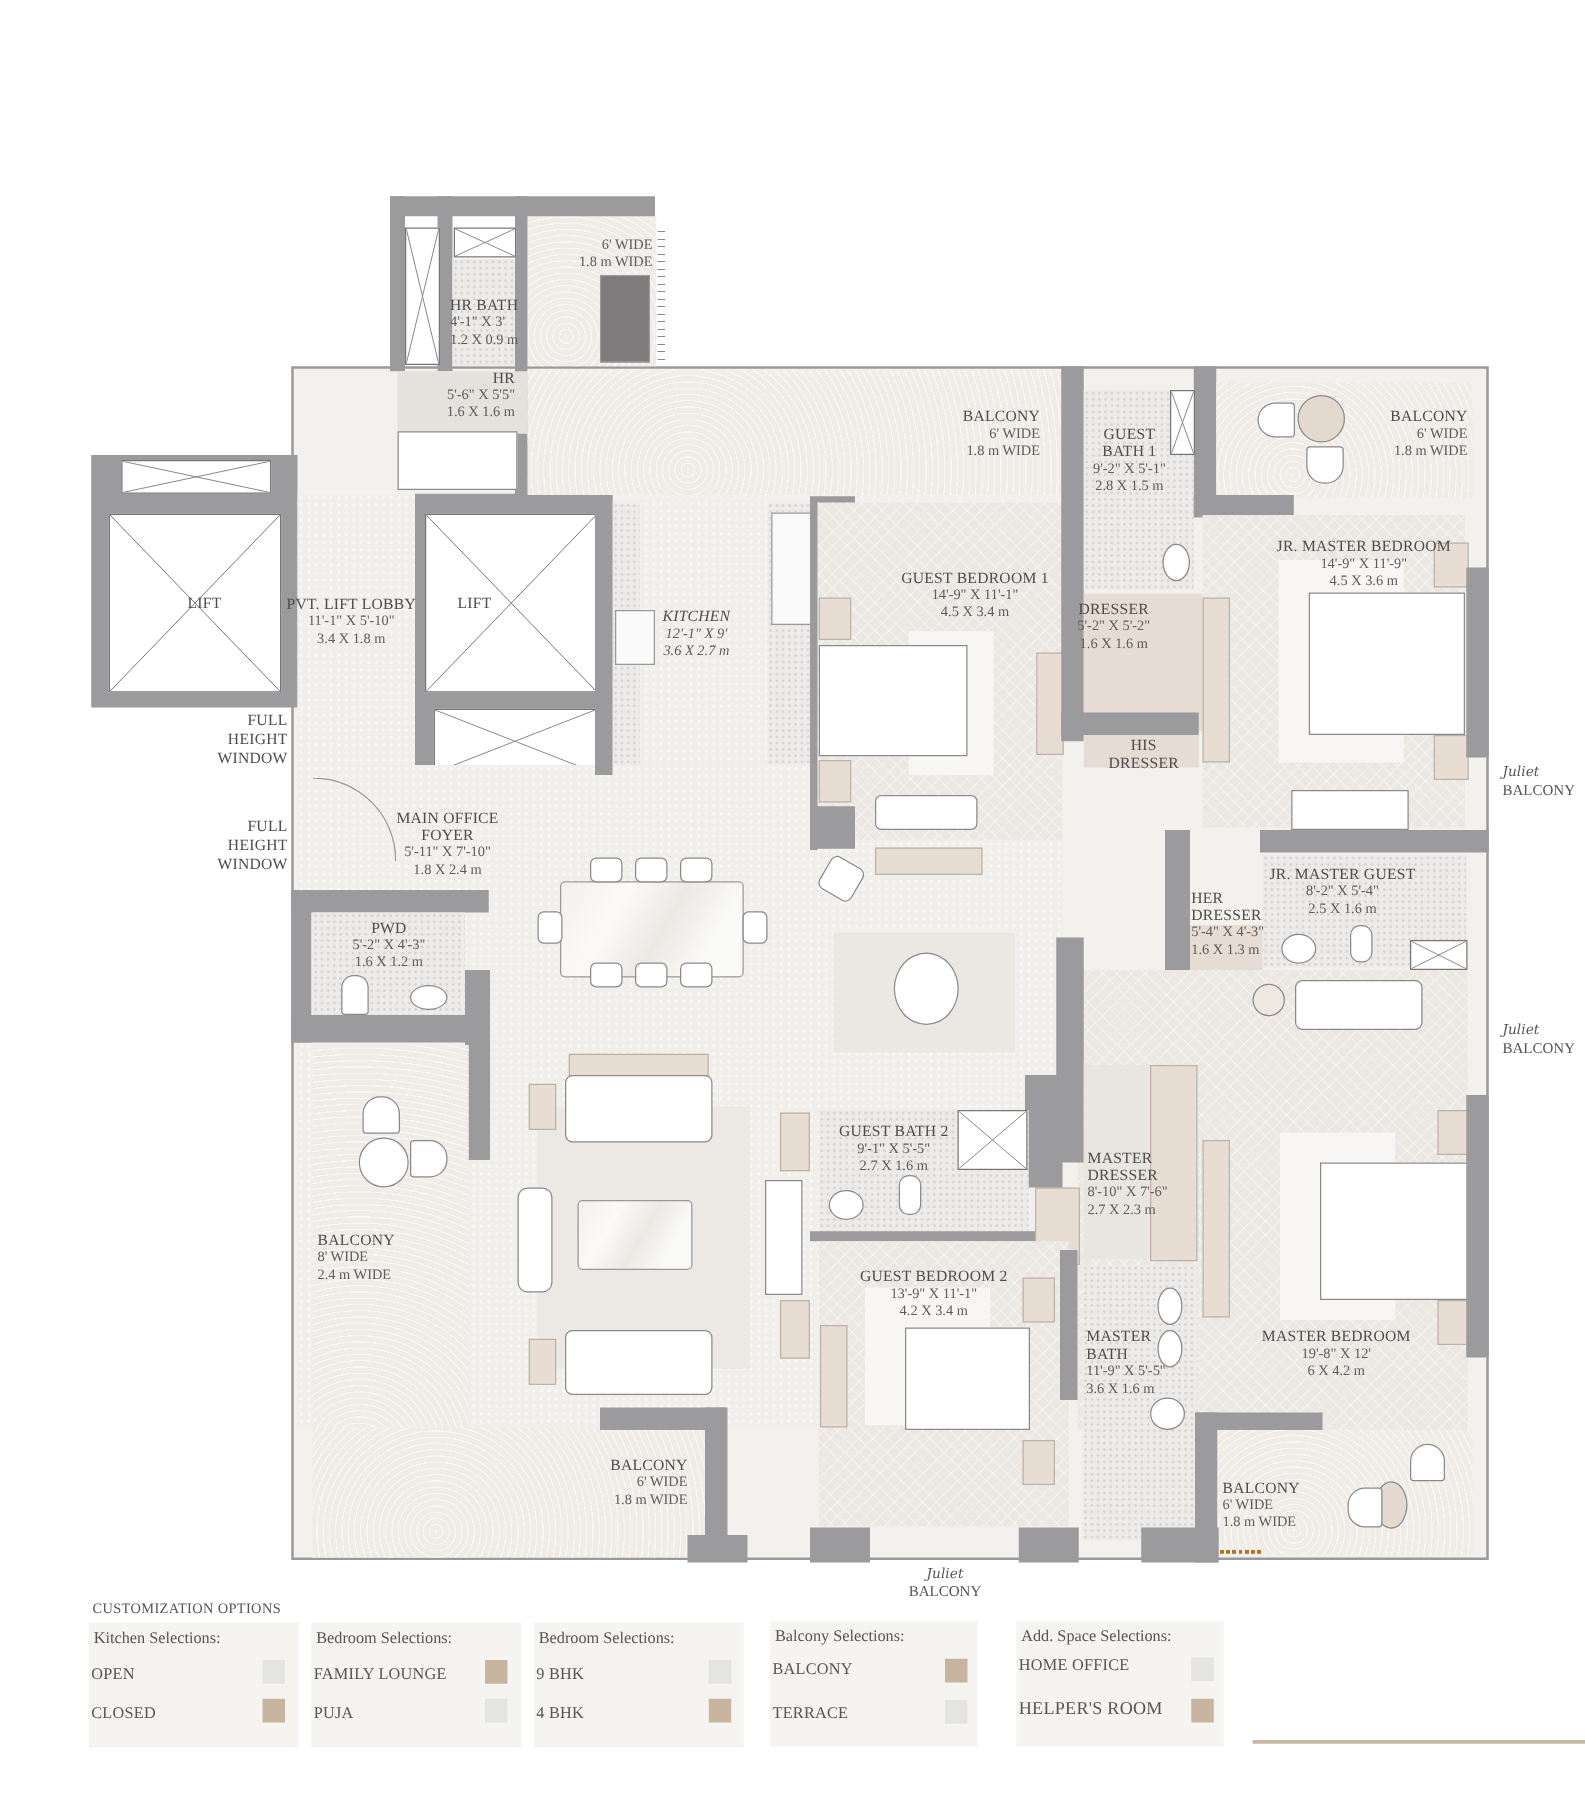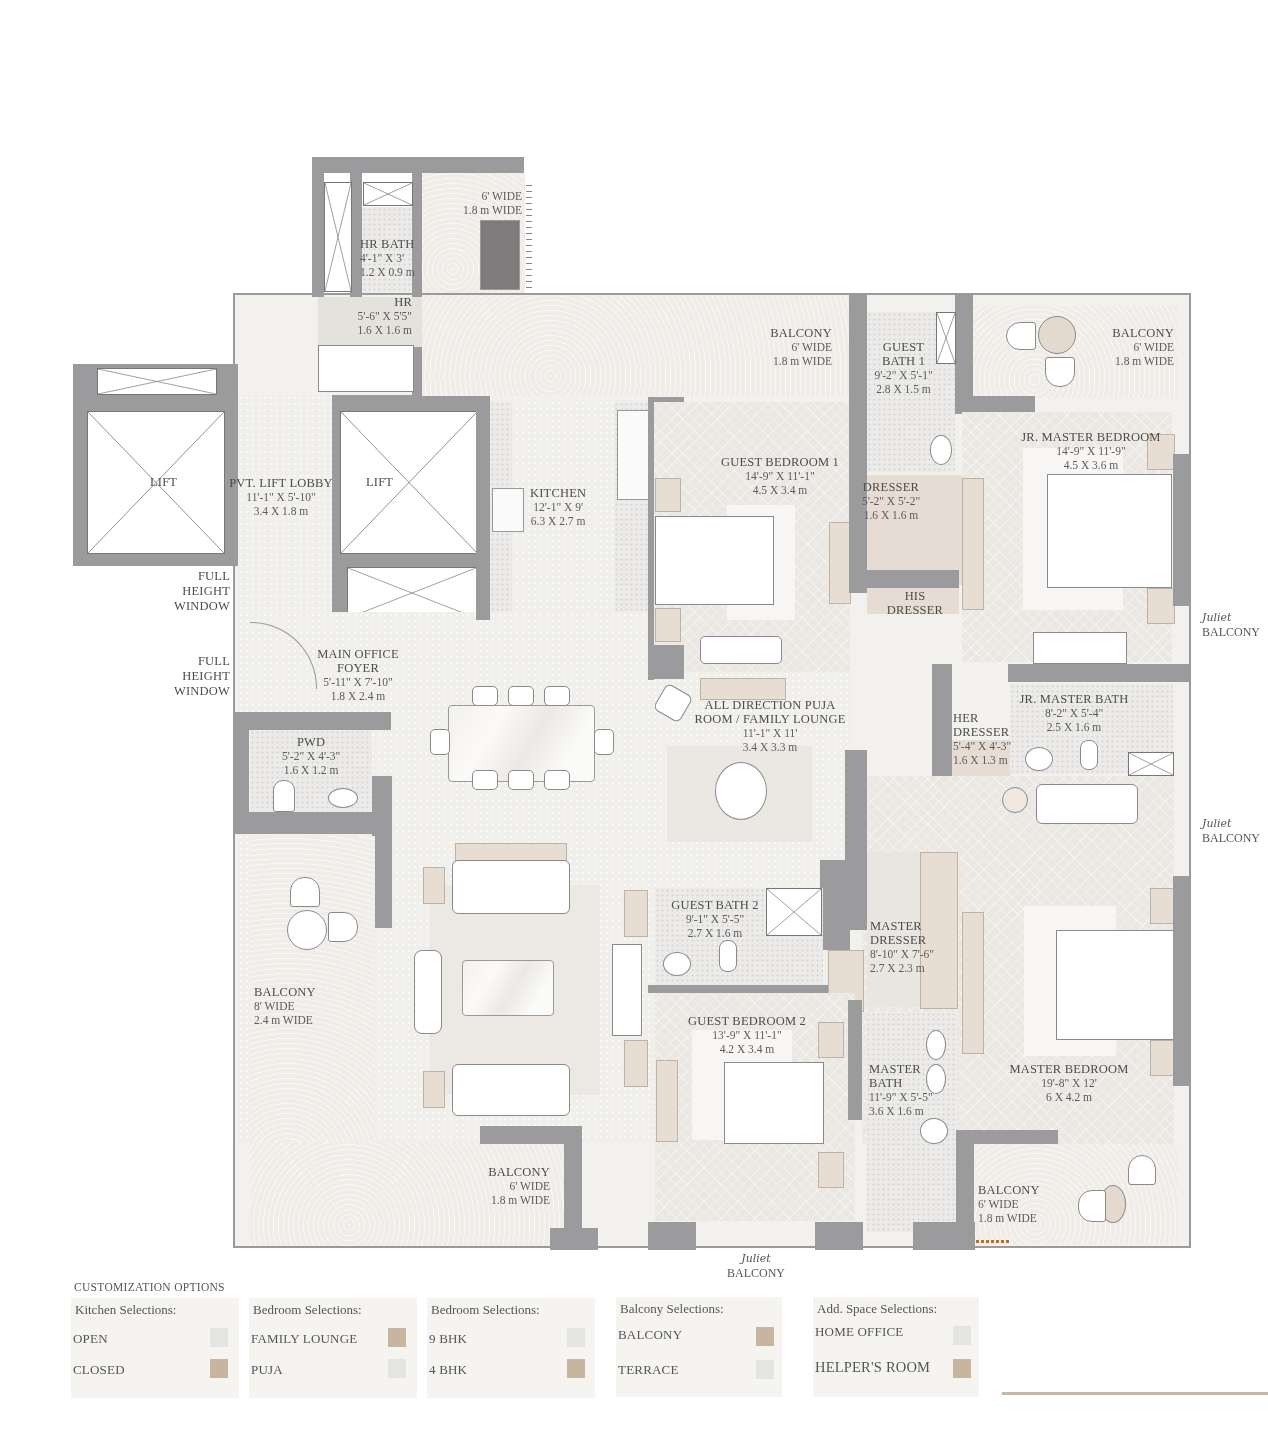--- a/index.html
+++ b/index.html
@@ -145,24 +145,24 @@
   </div>
 
   <div class="floor-living" style="left:238px;top:612px;width:612px;height:530px;"></div>
   <div class="floor-living" style="left:490px;top:400px;width:160px;height:212px;"></div>
 
   <div class="floor-bath" style="left:490px;top:402px;width:22px;height:210px;"></div>
   <div class="glass" style="left:492px;top:488px;width:30px;height:42px;"></div>
   <div class="floor-bath" style="left:614px;top:402px;width:36px;height:210px;"></div>
   <div class="glass" style="left:617px;top:410px;width:30px;height:88px;"></div>
   <div class="wall" style="left:476px;top:395px;width:14px;height:225px;"></div>
-  <div class="label" style="left:530px;top:486px;">
+  <div class="label" style="left:530px;top:486px;font-style:italic;">
     <span class="name">KITCHEN</span>
     <span class="dim">12'-1" X 9'</span>
-    <span class="dim">6.3 X 2.7 m</span>
+    <span class="dim">3.6 X 2.7 m</span>
   </div>
 
   <div class="label" style="left:308px;top:647px;width:100px;">
     <span class="name">MAIN OFFICE</span>
     <span class="name">FOYER</span>
     <span class="dim">5'-11" X 7'-10"</span>
     <span class="dim">1.8 X 2.4 m</span>
   </div>
   <div class="abs" style="left:250px;top:622px;width:66px;height:66px;border-top-right-radius:66px;border-top:1px solid #999;border-right:1px solid #999;"></div>
 
@@ -291,47 +291,41 @@
   </div>
   <div class="juliet" style="left:1202px;top:611px;">
     <i>Juliet</i>
     <span>BALCONY</span>
   </div>
 
   <div class="wood" style="left:700px;top:678px;width:84px;height:20px;"></div>
   <div class="rug" style="left:667px;top:746px;width:145px;height:96px;background:#ebe8e3;"></div>
   <div class="furn" style="left:715px;top:762px;width:50px;height:56px;border-radius:50%;"></div>
   <div class="furn" style="left:658px;top:688px;width:28px;height:28px;border-radius:6px;transform:rotate(30deg);"></div>
-  <div class="label" style="left:690px;top:698px;width:160px;">
-    <span class="name">ALL DIRECTION PUJA</span>
-    <span class="name">ROOM / FAMILY LOUNGE</span>
-    <span class="dim">11'-1" X 11'</span>
-    <span class="dim">3.4 X 3.3 m</span>
-  </div>
 
   <div class="wall" style="left:932px;top:664px;width:20px;height:118px;"></div>
   <div class="wall" style="left:1008px;top:664px;width:183px;height:18px;"></div>
   <div class="floor-dresser" style="left:952px;top:740px;width:58px;height:36px;"></div>
   <div class="floor-bath" style="left:1010px;top:684px;width:163px;height:90px;"></div>
   <div class="furn" style="left:1025px;top:747px;width:26px;height:22px;border-radius:50%;"></div>
   <div class="furn" style="left:1080px;top:740px;width:16px;height:28px;border-radius:8px;"></div>
   <div class="lift" style="left:1128px;top:752px;width:44px;height:22px;">
     <svg viewBox="0 0 44 22" preserveAspectRatio="none">
         <line x1="0" y1="0" x2="44" y2="22" stroke="#888" stroke-width="0.8"></line>
         <line x1="44" y1="0" x2="0" y2="22" stroke="#888" stroke-width="0.8"></line>
       </svg>
   </div>
   <div class="label left" style="left:953px;top:711px;">
     <span class="name">HER</span>
     <span class="name">DRESSER</span>
     <span class="dim">5'-4" X 4'-3"</span>
     <span class="dim">1.6 X 1.3 m</span>
   </div>
   <div class="label" style="left:1012px;top:692px;width:124px;">
-    <span class="name">JR. MASTER BATH</span>
+    <span class="name">JR. MASTER GUEST</span>
     <span class="dim">8'-2" X 5'-4"</span>
     <span class="dim">2.5 X 1.6 m</span>
   </div>
   <div class="juliet" style="left:1202px;top:817px;">
     <i>Juliet</i>
     <span>BALCONY</span>
   </div>
 
   <div class="floor-room" style="left:862px;top:776px;width:312px;height:368px;"></div>
   <div class="furn" style="left:1036px;top:784px;width:100px;height:38px;border-radius:6px;"></div>

